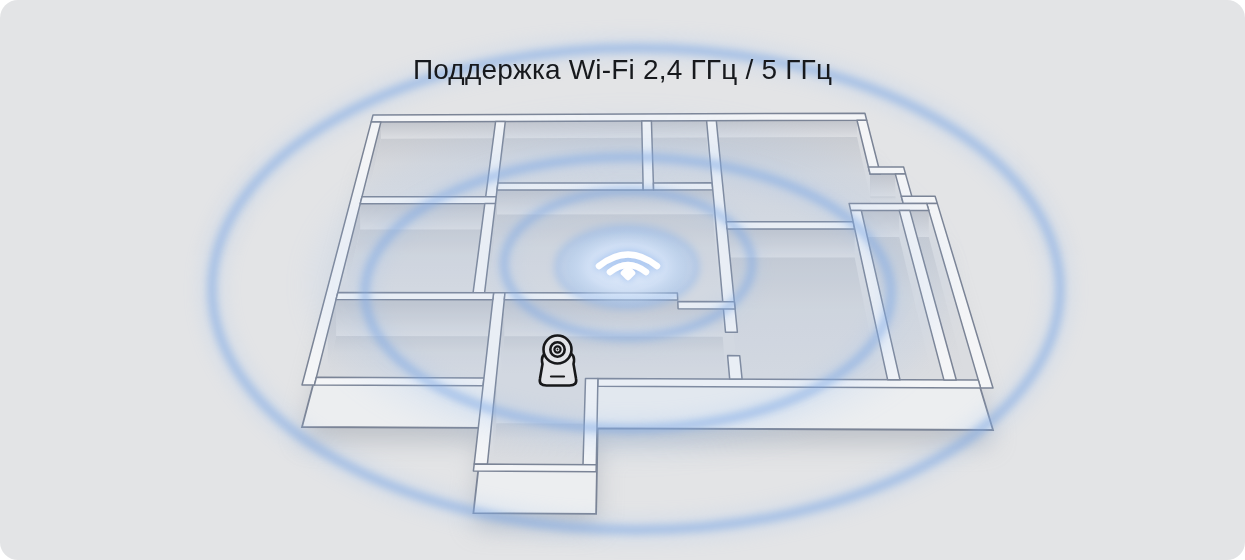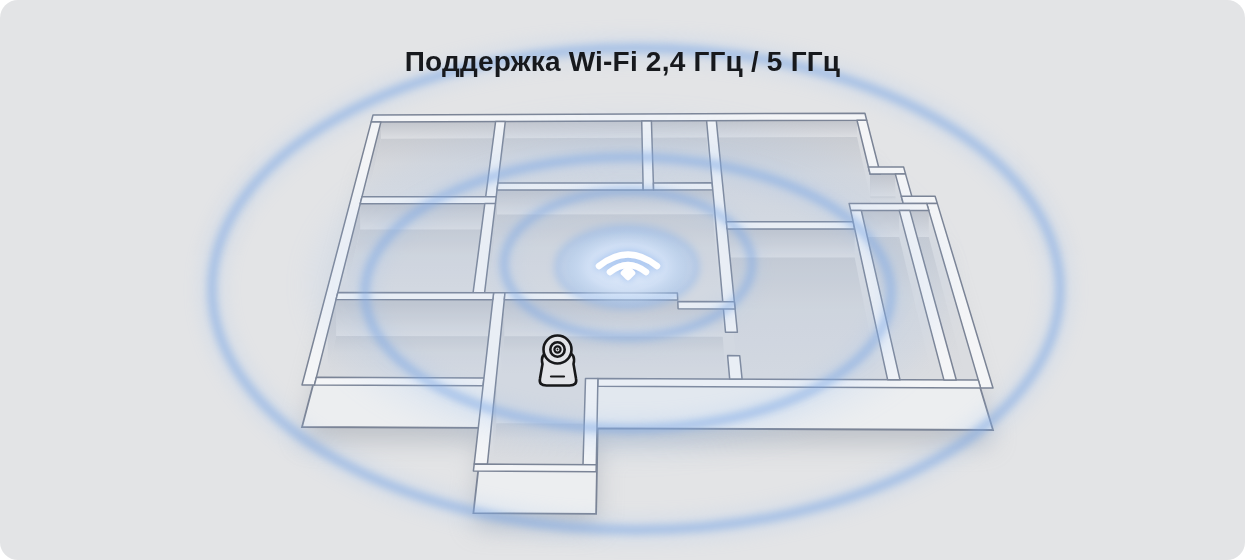--- a/index.html
+++ b/index.html
@@ -1,21 +1,21 @@
 <!DOCTYPE html>
 <html><head>
 <meta charset="utf-8">
 <style>
   html,body{margin:0;padding:0;background:#ffffff;}
   body{font-family:"Liberation Sans", sans-serif;}
   .stage{position:relative;width:1245px;height:560px;margin:0 auto;background:#ffffff;}
   .card{position:absolute;inset:0;border-radius:18px;overflow:hidden;}
   .card-bg{position:absolute;inset:0;}
   .title{position:absolute;top:42px;left:0;right:0;text-align:center;
-         font-size:28px;font-weight:bold;letter-spacing:.2px;z-index:5;margin:4px;}
+         font-size:28px;font-weight:normal;letter-spacing:.2px;z-index:5;margin:12px;}
   svg.scene{position:absolute;inset:0;z-index:2;}
 </style>
 </head>
 <body>
 
 <div class="stage">
   <div class="card">
     <div class="card-bg" id="cardBg" style="background: rgb(227, 228, 230);"></div>
     <h1 class="title" id="title" style="color: rgb(23, 25, 29);">Поддержка Wi-Fi 2,4 ГГц / 5 ГГц</h1>
     <svg class="scene" id="scene" viewBox="0 0 1245 560">

